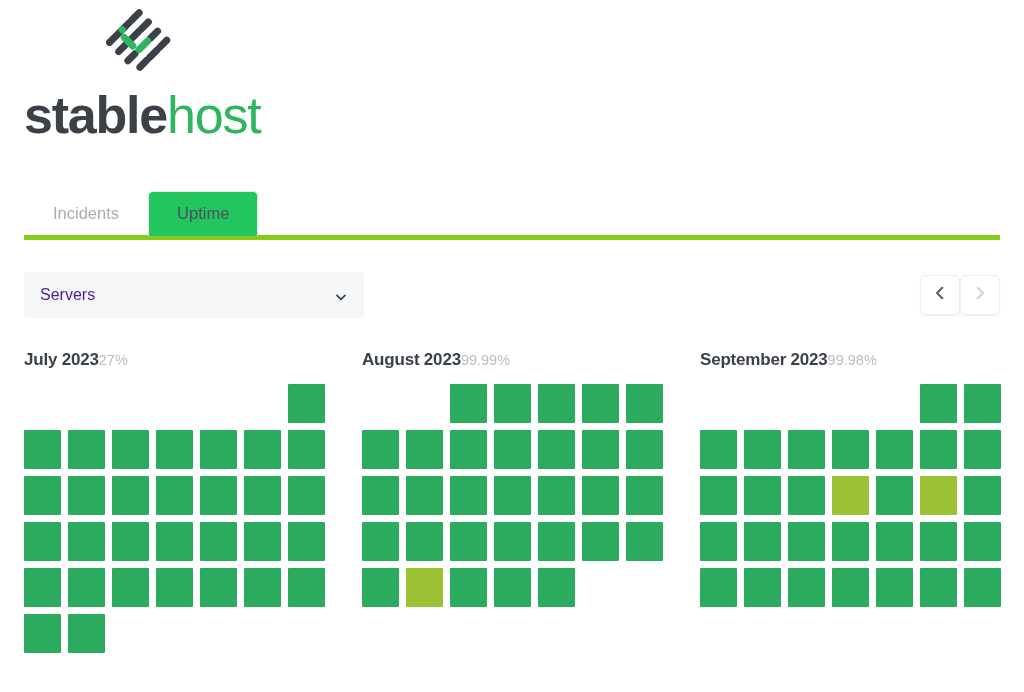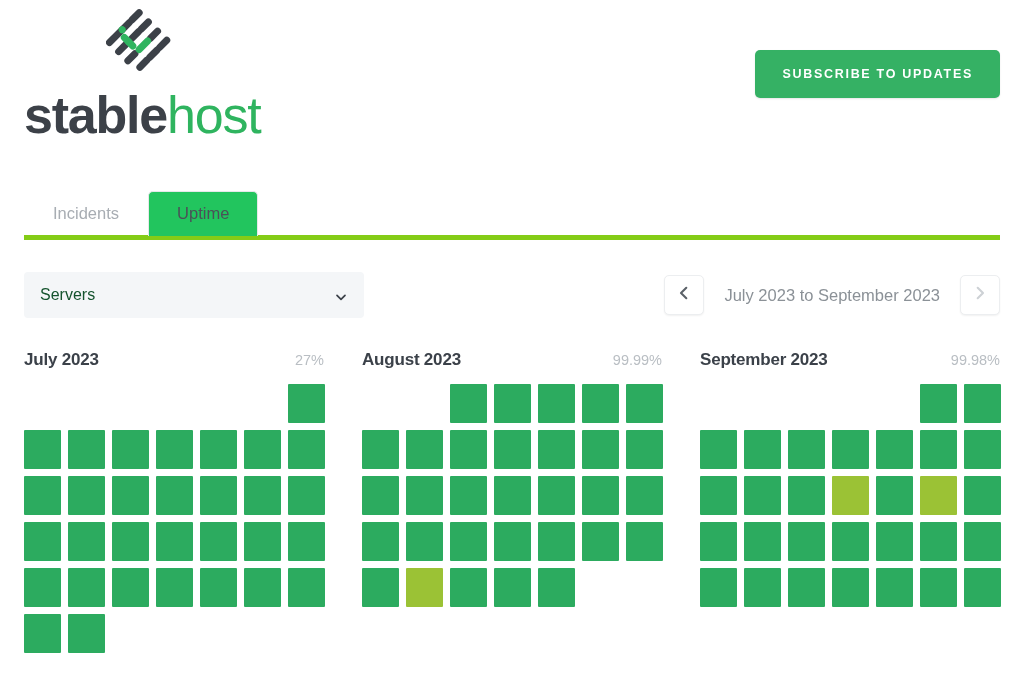--- a/index.html
+++ b/index.html
@@ -116,21 +116,21 @@
     background: #f4f6f8;
     border: none;
     border-radius: 4px;
     display: flex;
     align-items: center;
     padding: 0 16px;
     cursor: pointer;
   }
   .select-label {
     font-size: 16px;
-    color: #14532d;
+    color: #4c1d95;
   }
   .select-caret {
     position: absolute;
     right: 17px;
     top: 50%;
     transform: translateY(-50%);
     display: block;
     width: 12px;
     height: 12px;
   }
@@ -171,21 +171,21 @@
   }
 
   .month {
     width: 300px;
     flex: none;
   }
 
   .month-head {
     display: flex;
     align-items: baseline;
-    justify-content: space-between;
+    justify-content: flex-start;
     margin-bottom: 12px;
     height: 22px;
   }
 
   .month-name {
     font-size: 17px;
     font-weight: 700;
     color: #3b4149;
     letter-spacing: -.2px;
     white-space: nowrap;
@@ -246,21 +246,20 @@
               <line x1="26" y1="19" x2="26" y2="31"></line>
             </g>
           </g>
         </svg>
       </span>
       <span class="brand-text">
         <span class="t-stable">stable</span><span class="t-host">host</span>
       </span>
     </div>
 
-    <button class="subscribe-btn">SUBSCRIBE TO UPDATES</button>
   </div>
 
   <div class="tabs-wrap">
     <div class="tab">Incidents</div>
     <div class="tab active">Uptime</div>
   </div>
 
   <div class="controls">
 
     <div class="select-box">
@@ -273,21 +272,20 @@
     </div>
 
     <div class="range-nav">
       <div class="nav-btn">
         <span>
           <svg viewBox="0 0 16 16" width="16" height="16" aria-hidden="true">
             <path d="M10.3 2.8 L5 8 L10.3 13.2" fill="none" stroke="#5b6168" stroke-width="2.1" stroke-linecap="round" stroke-linejoin="round"></path>
           </svg>
         </span>
       </div>
-      <div class="range-label">July 2023 to September 2023</div>
       <div class="nav-btn disabled">
         <span>
           <svg viewBox="0 0 16 16" width="16" height="16" aria-hidden="true">
             <path d="M5.7 2.8 L11 8 L5.7 13.2" fill="none" stroke="#cdd1d5" stroke-width="2.1" stroke-linecap="round" stroke-linejoin="round"></path>
           </svg>
         </span>
       </div>
     </div>
   </div>
 

